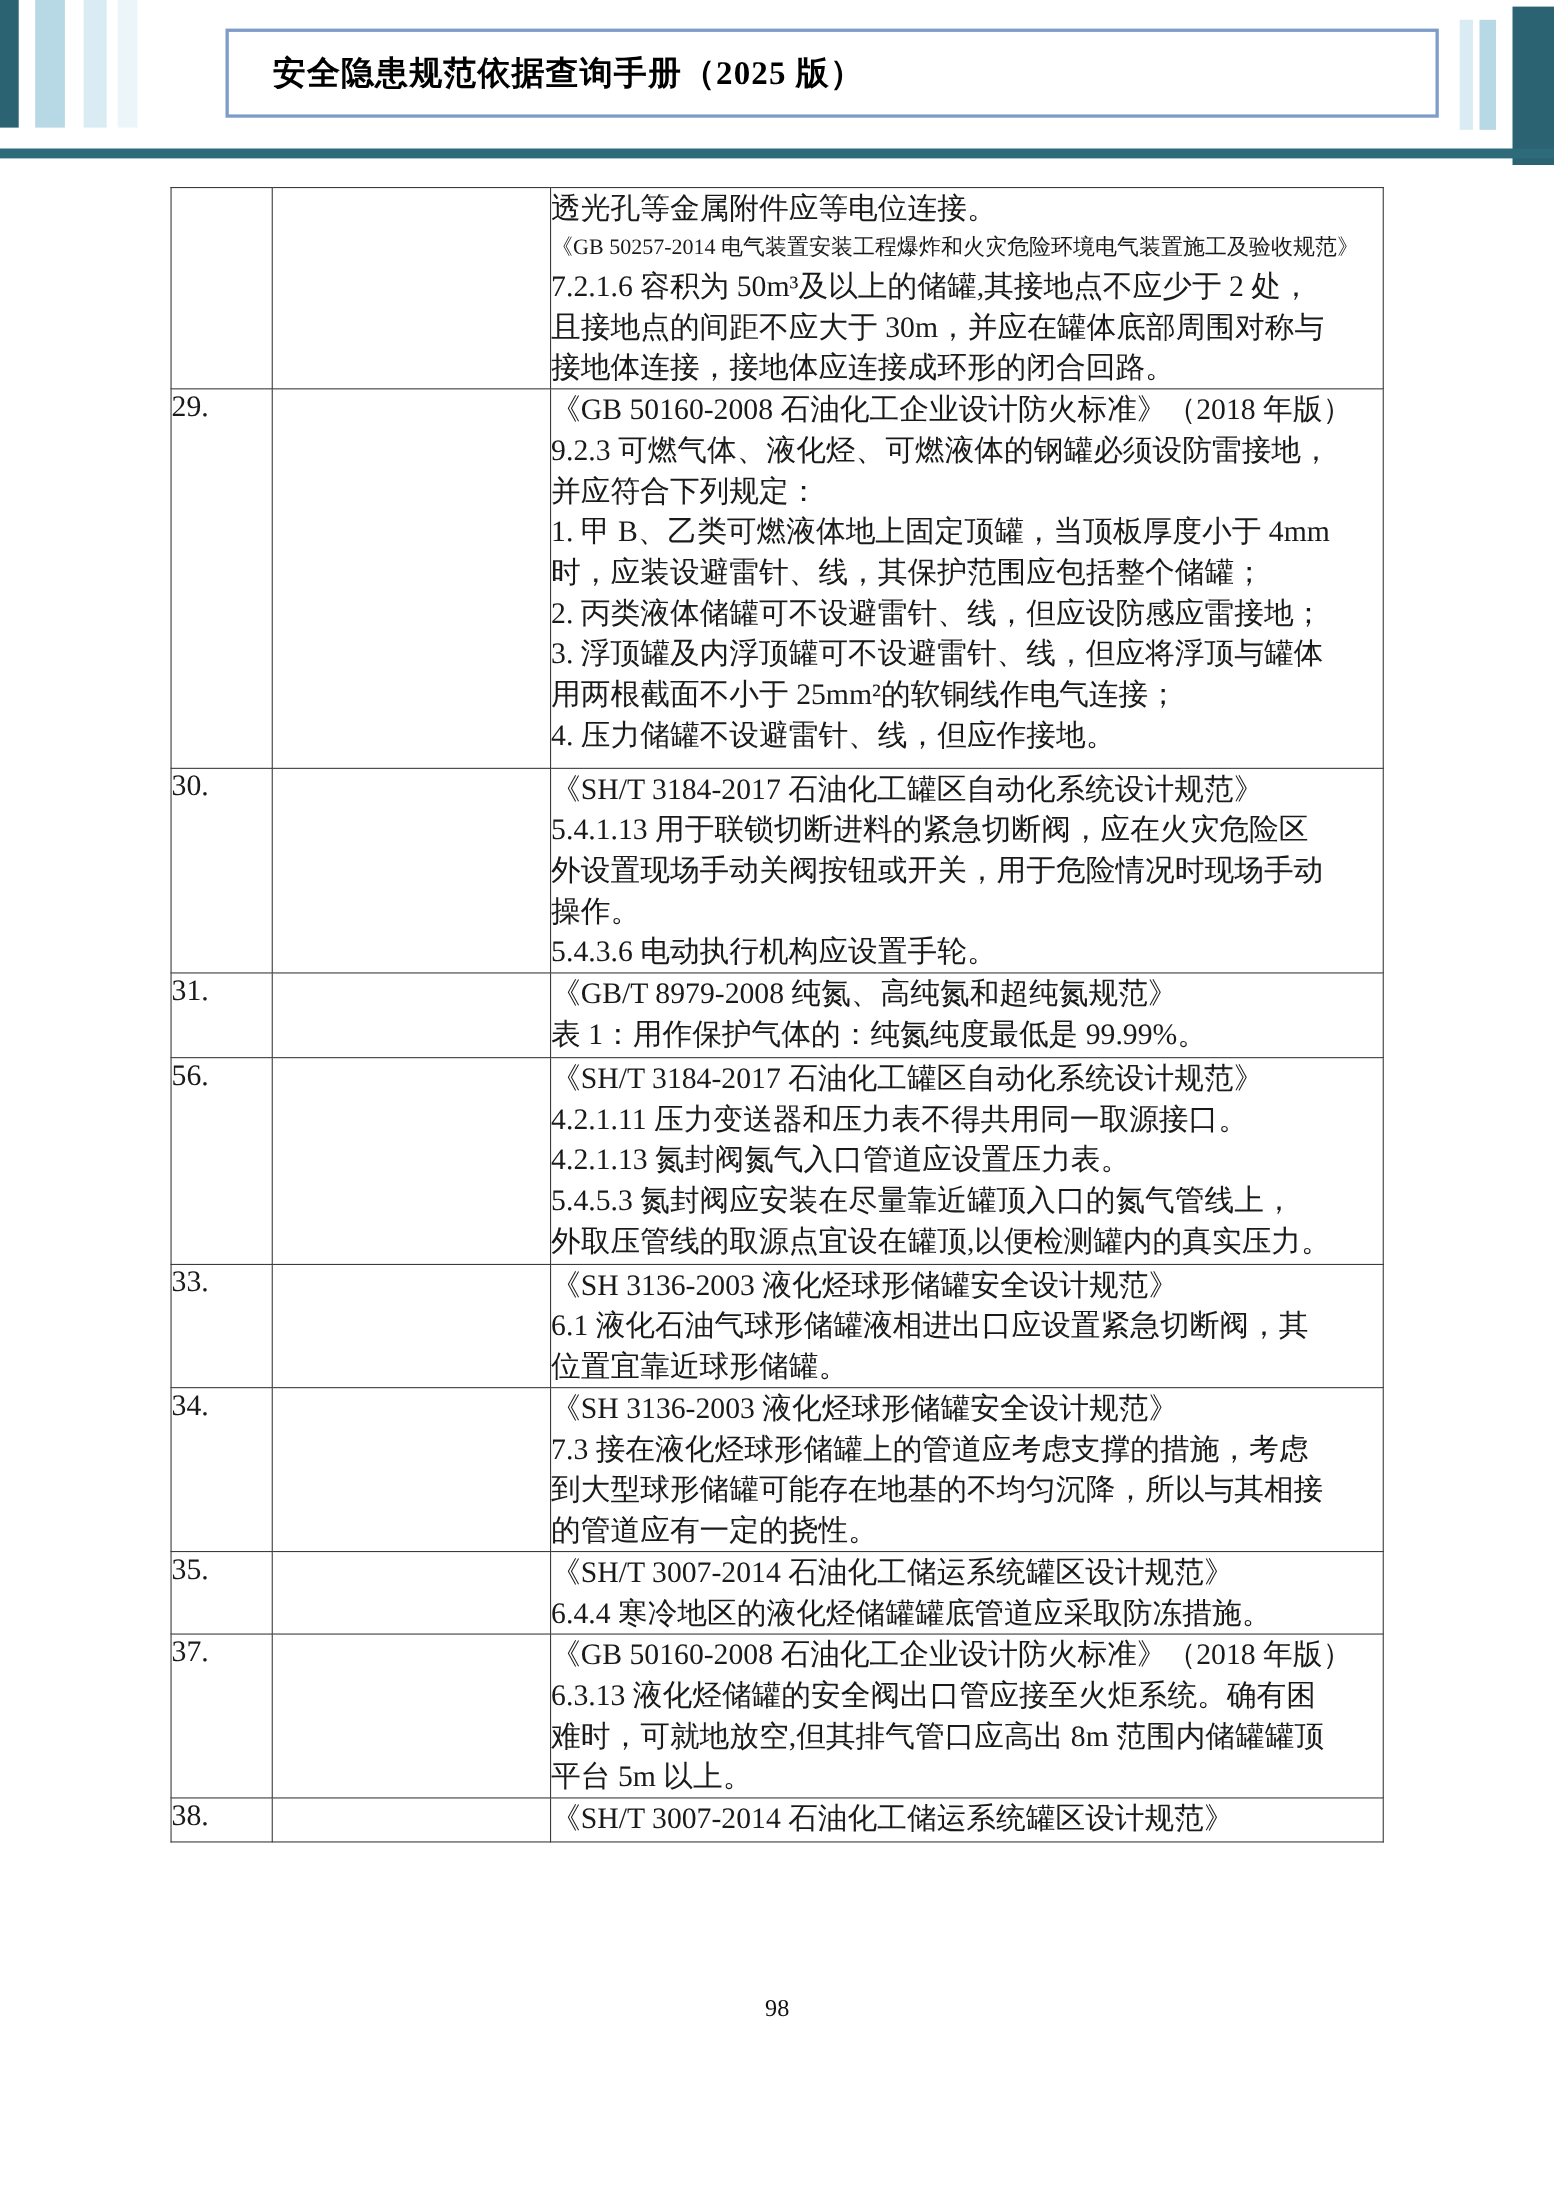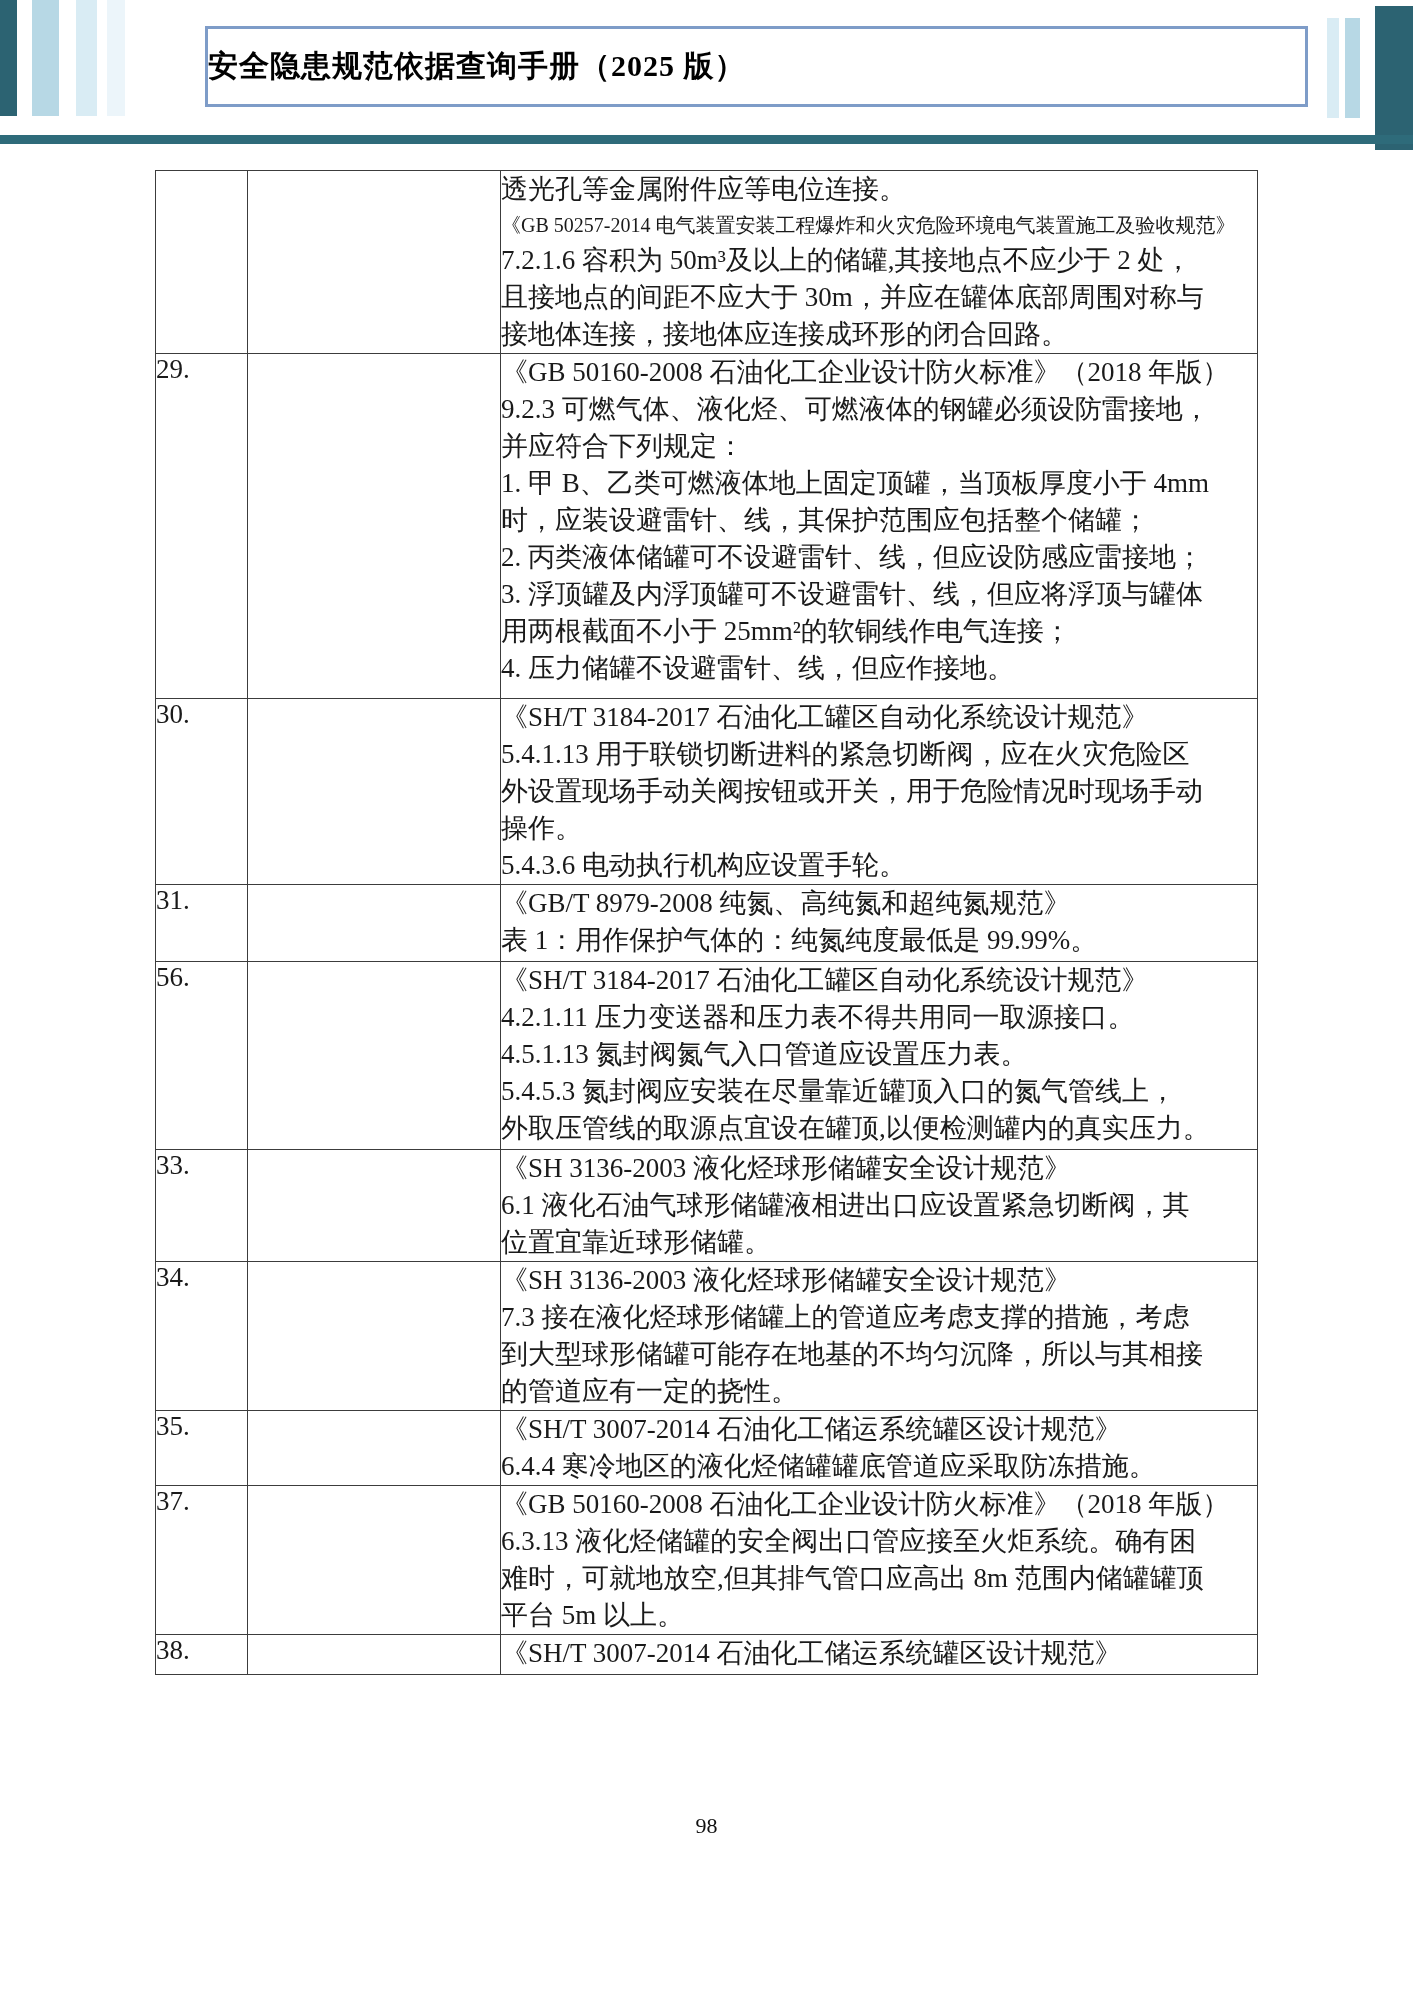--- a/index.html
+++ b/index.html
@@ -19,21 +19,21 @@
   .bar-rb2{left:1345px;top:18px;width:15px;height:100px;background:#b7d8e5;}
   .bar-dark-right{left:1375px;top:6px;width:38px;height:144px;background:#2c6372;}
   .rule{position:absolute;left:0;top:135px;width:1413px;height:9px;background:#2e6b7a;}
   
   .title-box{
     position:absolute;left:205px;top:26px;width:1097px;height:75px;
     border:3px solid #7e9cc8;background:#fff;
     display:flex;align-items:center;
   }
   .title-box .t{
-    font-weight:bold;font-size:30px;letter-spacing:1px;color:#000;
+    padding-left:40px;font-weight:bold;font-size:30px;letter-spacing:1px;color:#000;
     white-space:nowrap;
   }
   
   table.reg{
     position:absolute;left:155px;top:170px;width:1103px;
     border-collapse:collapse;table-layout:fixed;
   }
   table.reg td{
     border:1.5px solid #3c3c3c;vertical-align:top;padding:0;
     overflow:hidden;
@@ -115,21 +115,21 @@
           <div class="ln">《GB/T 8979-2008 纯氮、高纯氮和超纯氮规范》</div>
           <div class="ln">表 1：用作保护气体的：纯氮纯度最低是 99.99%。</div>
         </td>
       </tr>
       <tr style="height:188px">
         <td class="no">56.</td>
         <td class="mid"></td>
         <td class="content">
           <div class="ln">《SH/T 3184-2017 石油化工罐区自动化系统设计规范》</div>
           <div class="ln">4.2.1.11 压力变送器和压力表不得共用同一取源接口。</div>
-          <div class="ln">4.5.1.13 氮封阀氮气入口管道应设置压力表。</div>
+          <div class="ln">4.2.1.13 氮封阀氮气入口管道应设置压力表。</div>
           <div class="ln">5.4.5.3 氮封阀应安装在尽量靠近罐顶入口的氮气管线上，</div>
           <div class="ln">外取压管线的取源点宜设在罐顶,以便检测罐内的真实压力。</div>
         </td>
       </tr>
       <tr style="height:112px">
         <td class="no">33.</td>
         <td class="mid"></td>
         <td class="content">
           <div class="ln">《SH 3136-2003 液化烃球形储罐安全设计规范》</div>
           <div class="ln">6.1 液化石油气球形储罐液相进出口应设置紧急切断阀，其</div>

